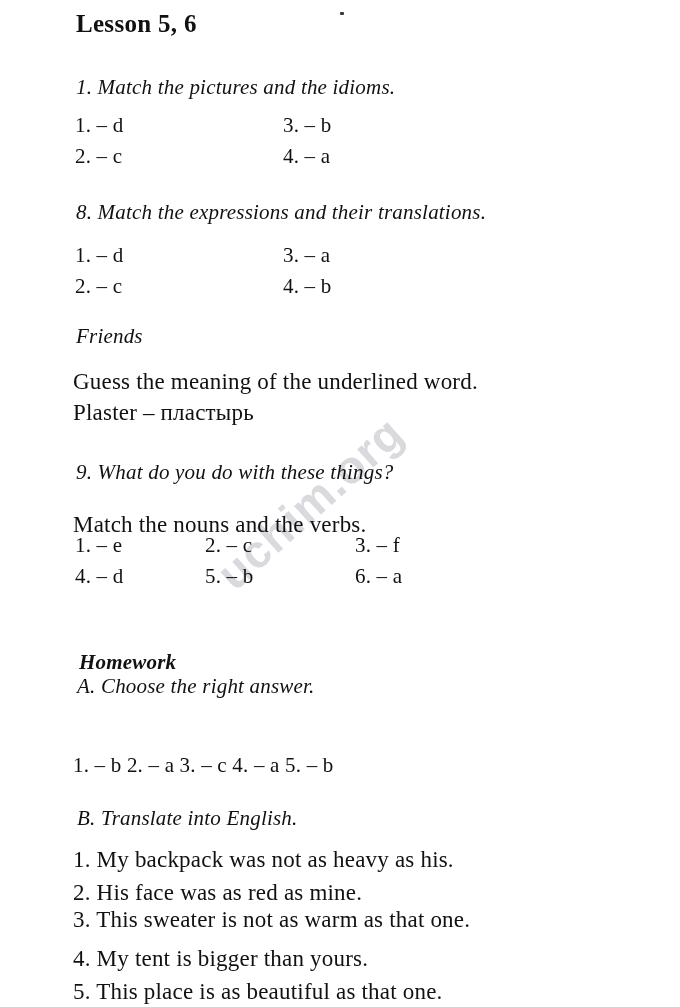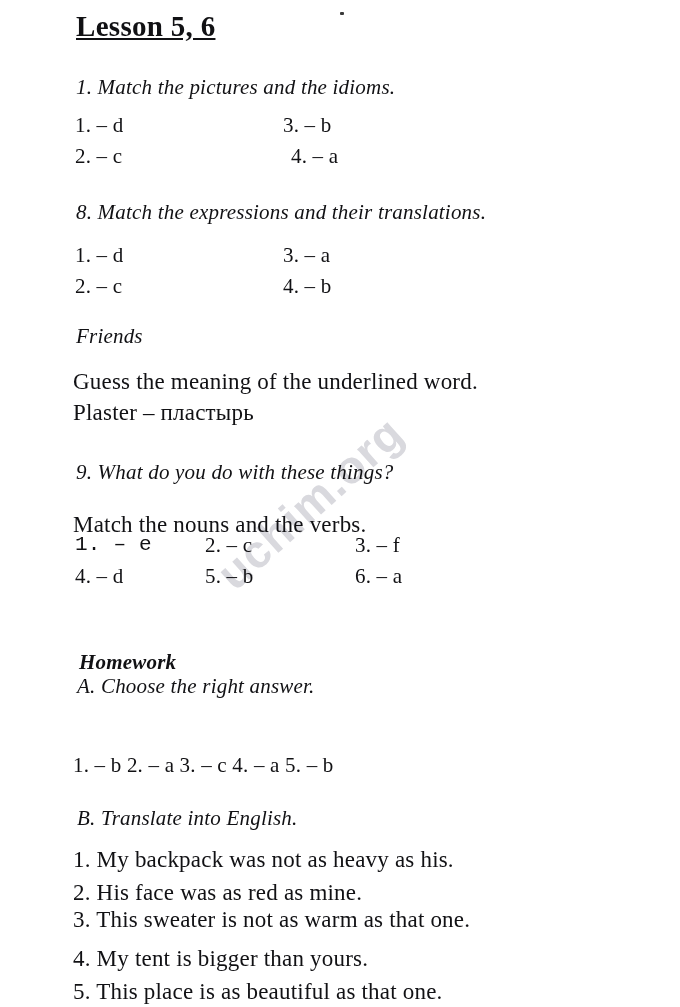--- a/index.html
+++ b/index.html
@@ -38,24 +38,23 @@
   }
 
   
   #content {
     position: relative;
     z-index: 1;
   }
   .abs { position: absolute; white-space: nowrap; }
 
   .title {
-    font-size: 29px;
+    font-size: 25px;
     font-weight: 700;
     letter-spacing: 0.3px;
-    text-decoration: underline;
   }
 
   .ex-head {
     font-size: 21px;
     font-style: italic;
     letter-spacing: 0.2px;
   }
   .ex-head-b {
     font-size: 21px;
     font-style: italic;
@@ -89,35 +88,35 @@
   <div class="speck" style="left:340px; top:12px;"></div>
 
   <div id="content">
 
     <div class="abs title" style="left:76px; top:10px;">Lesson 5, 6</div>
 
     <div class="abs ex-head" style="left:76px; top:75px;">1. Match the pictures and the idioms.</div>
     <div class="abs ans" style="left:75px; top:113px;">1. – d</div>
     <div class="abs ans" style="left:283px; top:113px;">3. – b</div>
     <div class="abs ans" style="left:75px; top:144px;">2. – c</div>
-    <div class="abs ans" style="left:291px; top:144px;">4. – a</div>
+    <div class="abs ans" style="left:283px; top:144px;">4. – a</div>
 
     <div class="abs ex-head" style="left:76px; top:200px;">8. Match the expressions and their translations.</div>
     <div class="abs ans" style="left:75px; top:243px;">1. – d</div>
     <div class="abs ans" style="left:283px; top:243px;">3. – a</div>
     <div class="abs ans" style="left:75px; top:274px;">2. – c</div>
     <div class="abs ans" style="left:283px; top:274px;">4. – b</div>
 
     <div class="abs ex-head" style="left:76px; top:324px;">Friends</div>
     <div class="abs body-line" style="left:73px; top:369px;">Guess the meaning of the underlined word.</div>
     <div class="abs body-line" style="left:73px; top:400px;">Plaster – пластырь</div>
 
     <div class="abs ex-head" style="left:76px; top:460px;">9. What do you do with these things?</div>
     <div class="abs body-line" style="left:73px; top:500px;margin-top:12px;">Match the nouns and the verbs.</div>
-    <div class="abs ans" style="left:75px; top:533px;font-family:Liberation Mono, monospace;">1. – e</div>
+    <div class="abs ans" style="left:75px; top:533px;">1. – e</div>
     <div class="abs ans" style="left:205px; top:533px;">2. – c</div>
     <div class="abs ans" style="left:355px; top:533px;">3. – f</div>
     <div class="abs ans" style="left:75px; top:564px;">4. – d</div>
     <div class="abs ans" style="left:205px; top:564px;">5. – b</div>
     <div class="abs ans" style="left:355px; top:564px;">6. – a</div>
 
     <div class="abs ex-head-b" style="left:79px; top:650px;">Homework</div>
 
     <div class="abs ex-head" style="left:77px; top:674px;">A. Choose the right answer.</div>
     <div class="abs ans" style="left:73px; top:753px;">1. – b 2. – a 3. – c 4. – a 5. – b</div>

